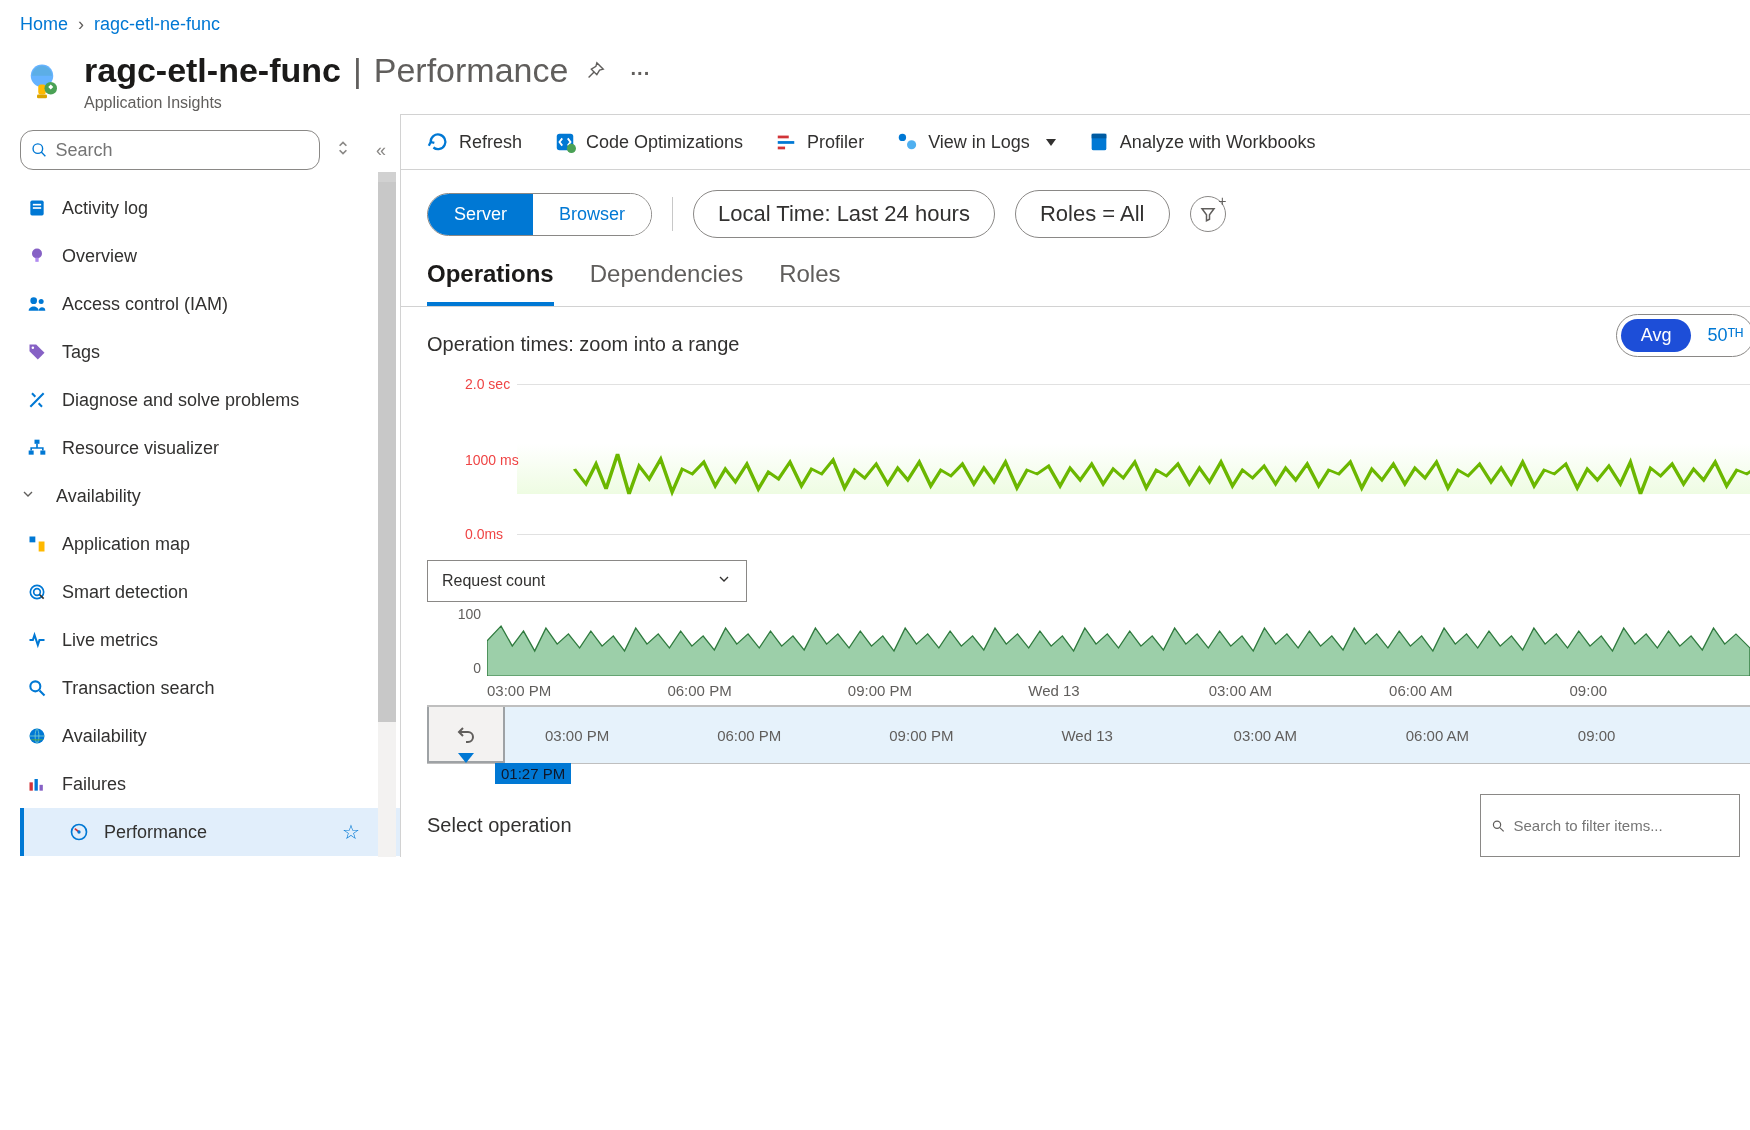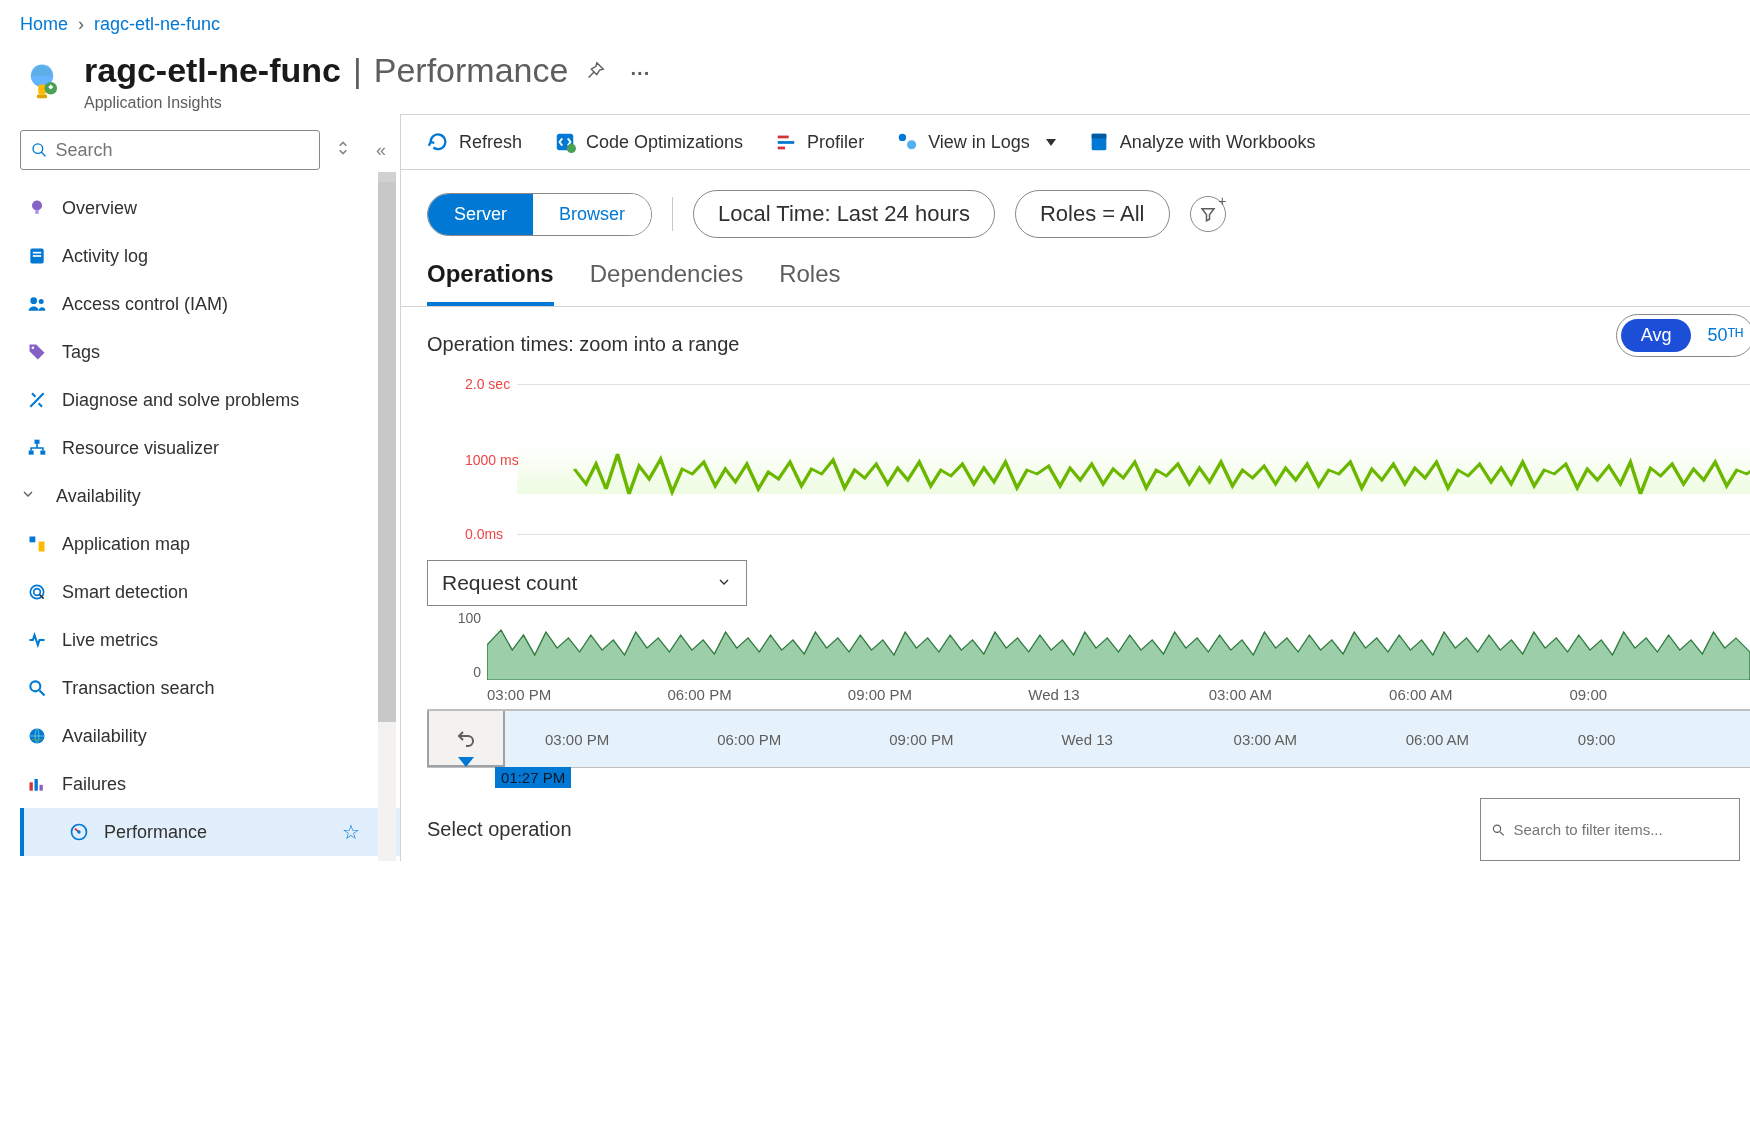--- a/index.html
+++ b/index.html
@@ -17,21 +17,21 @@
   .page-header h1 { font-size:34px; font-weight:600; color:#1b1a19; display:flex; align-items:baseline; gap:12px;}
   .page-header h1 .thin { font-weight:400; color:#605e5c;}
   .page-header .sub { font-size:16px; color:#605e5c; margin-top:4px;}
   .header-actions { display:flex; align-items:center; gap:24px; margin-left:4px;}
   .header-actions .pin, .header-actions .more { color:#605e5c; cursor:pointer; font-size:20px;}
 
   
   .layout { display:flex; }
   .sidebar-col { width:400px; padding:0 0 0 20px; position:relative; }
   .search-row { display:flex; align-items:center; gap:16px; margin:10px 0 14px 0;}
-  .search-box { flex:0 0 300px; border:1px solid #8a8886; border-radius:3px; height:40px; display:flex; align-items:center; padding:0 10px; gap:8px;}
+  .search-box { flex:0 0 300px; border:1px solid #8a8886; border-radius:13px; height:40px; display:flex; align-items:center; padding:0 10px; gap:8px;}
   .search-box input { border:none; outline:none; font-size:18px; width:100%; background:transparent;}
   .expand-toggle { color:#8a8886; font-size:16px;}
   .collapse-btn { color:#8a8886; font-size:18px; margin-left:10px;}
 
   .menu-scroll-stub { position:absolute; right:4px; top:52px; width:18px; height:690px; background:#f3f2f1;}
   .menu-scroll-stub::before{content:"";position:absolute;left:0;top:0;width:100%;height:10px;background:#d1d1d1;}
   .menu-scroll-stub::after{content:"";position:absolute;left:0;top:10px;width:100%;height:540px;background:#c8c8c8;}
 
   .menu { list-style:none; }
   .menu li { display:flex; align-items:center; height:48px; padding-left:6px; gap:14px; cursor:pointer; font-size:18px; color:#323130;}
@@ -64,21 +64,21 @@
   .section-title { font-size:20px; padding:26px 26px 8px 26px;}
 
   
   .chart-wrap { padding:0 0 0 26px;}
   .chart1 { position:relative; height:190px; margin-left:30px;}
   .y-label { position:absolute; left:8px; font-size:14px; color:#ef4444;}
   .y-line { position:absolute; left:60px; right:0; height:1px; background:#e1e1e1;}
   .strip-hl { position:absolute; left:60px; right:0; height:50px; background:linear-gradient(#ffffff,#eefce2);}
   svg.line { position:absolute; left:60px; right:0; bottom:10px;}
   
-  .metric-select { margin:6px 0 0 26px; border:1px solid #8a8886; width:320px; padding:10px 14px; font-size:21px; display:flex; justify-content:space-between; align-items:center; cursor:pointer;}
+  .metric-select { margin:6px 0 0 26px; border:1px solid #8a8886; width:320px; padding:10px 14px; font-size:16px; display:flex; justify-content:space-between; align-items:center; cursor:pointer;}
 
   .chart2 { position:relative; height:70px; margin:4px 0 0 56px;}
   .chart2 .yl { position:absolute; right:calc(100% + 6px); font-size:14px; color:#605e5c;}
 
   .axis-row { display:flex; margin-left:86px; font-size:15px; color:#605e5c; padding:6px 0;}
   .axis-row span { flex:1; }
   .axis-row2-wrap { border-top:2px solid #bfbfbf; border-bottom:1px solid #bfbfbf; margin-left:26px; display:flex;}
   .undo-box { width:78px;height:56px;border:2px solid #9ea2a5;border-top:none;background:#f3f2f1;display:flex;align-items:center;justify-content:center;color:#605e5c;position:relative;}
   .undo-indicator{position:absolute;left:50%;bottom:-2px;transform:translateX(-50%);border-left:8px solid transparent;border-right:8px solid transparent;border-top:10px solid #0078d4;}
   .axis-row2 { flex:1; background:#e6f2fb; display:flex; align-items:center;}
@@ -150,35 +150,35 @@
             <path d="M2 6l3-3 3 3M2 10l3 3 3-3"></path>
           </svg>
       </span>
       <span class="collapse-btn">«</span>
     </div>
     <div class="menu-scroll-stub"></div>
     <ul class="menu">
       <li>
         <span class="mi">
           <svg width="20" height="20" viewBox="0 0 24 24">
-              <circle cx="12" cy="9" r="6" fill="#8661c5"></circle>
-              <rect x="10" y="14" width="4" height="5" fill="#b18af0"></rect>
-            </svg>
-        </span>
-        <span>Overview</span>
-      </li>
-      <li>
-        <span class="mi">
-          <svg width="20" height="20" viewBox="0 0 24 24">
               <rect x="4" y="3" width="16" height="18" rx="2" fill="#0078d4"></rect>
               <rect x="7" y="7" width="10" height="2" fill="#fff"></rect>
               <rect x="7" y="11" width="10" height="2" fill="#fff"></rect>
             </svg>
         </span>
         <span>Activity log</span>
+      </li>
+      <li>
+        <span class="mi">
+          <svg width="20" height="20" viewBox="0 0 24 24">
+              <circle cx="12" cy="9" r="6" fill="#8661c5"></circle>
+              <rect x="10" y="14" width="4" height="5" fill="#b18af0"></rect>
+            </svg>
+        </span>
+        <span>Overview</span>
       </li>
       <li>
         <span class="mi">
           <svg width="22" height="20" viewBox="0 0 24 24" fill="#0078d4">
               <circle cx="8" cy="8" r="4"></circle>
               <circle cx="17" cy="9" r="3"></circle>
               <path d="M2 20c0-3 3-5 6-5s6 2 6 5"></path>
               <path d="M14 20c0-2 2-4 4-4s4 1 4 4"></path>
             </svg>
         </span>

